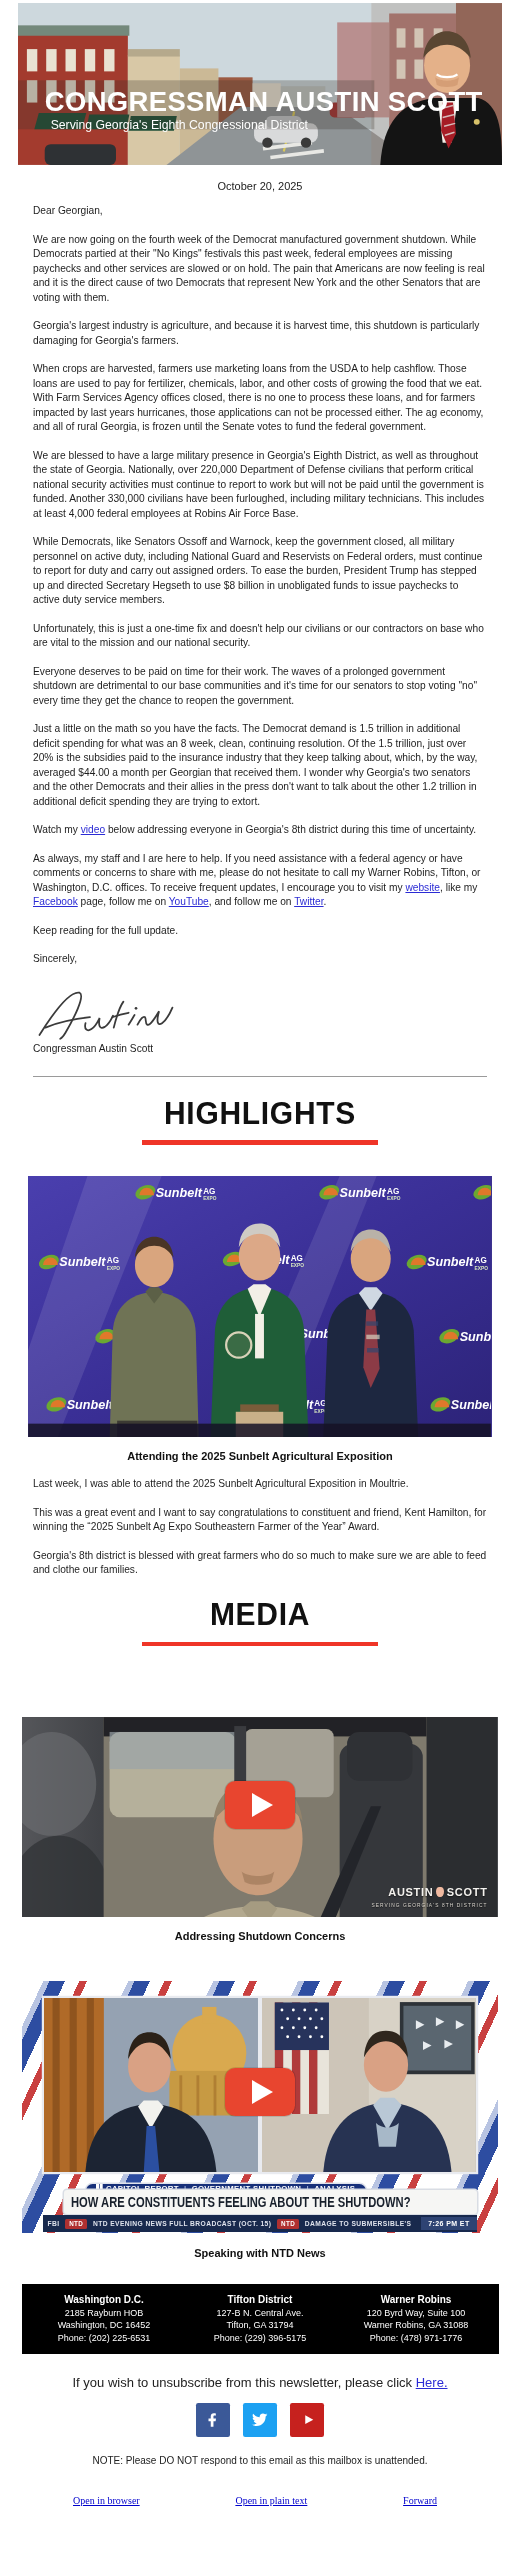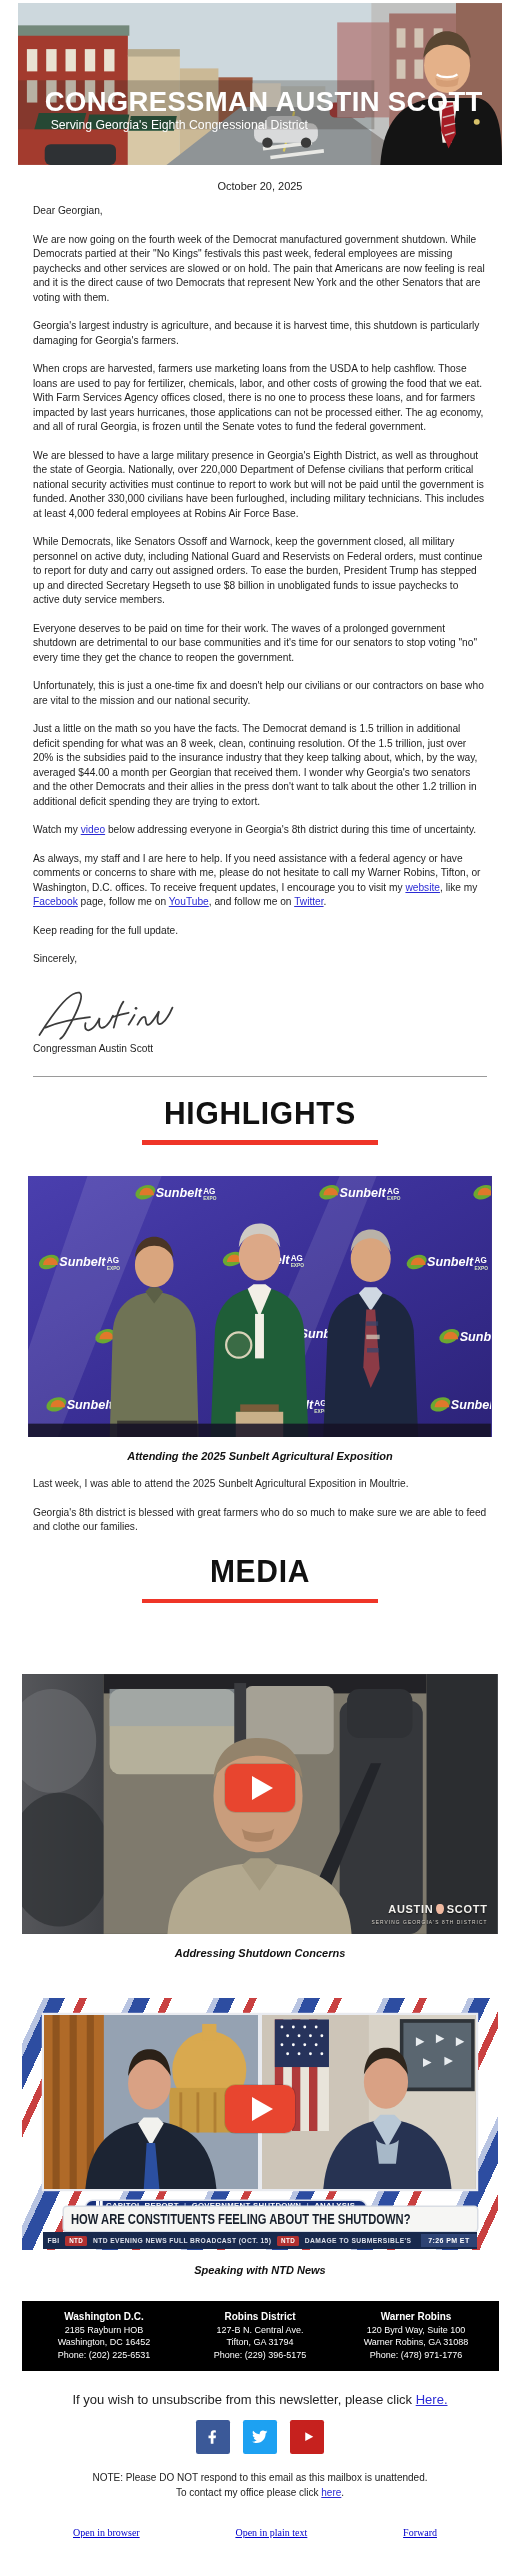--- a/index.html
+++ b/index.html
@@ -19,26 +19,26 @@
   .sig-name{margin-top:1.5px;font-size:10.2px;}
   .divider{border:none;border-top:0.7px solid #9a9a9a;margin:19.3px 33px 0 33px;}
 
   
   .sec-h{margin:19.3px 0 0 0;text-align:center;font-size:30px;font-weight:bold;color:#111;
          letter-spacing:0.7px;transform:scaleY(1.05);}
   .red-bar{width:236px;height:4.5px;background:#ef3528;margin:10.4px auto 0 auto;}
 
   
   .photo{position:relative;margin:31px 28px 0 28px;height:261px;overflow:hidden;background:#3d338f;}
-  .caption{margin-top:13.4px;text-align:center;font-size:11px;font-weight:bold;font-style:italic;color:#111;}
+  .caption{margin-top:13.4px;text-align:center;font-size:11px;font-weight:bold;color:#111;}
   .hl-text{margin:15px 33px 0 33px;font-size:10.2px;line-height:14.5px;}
   .hl-text p{margin:4px 0 14px 0;}
 
   
-  .video{position:relative;margin:71px 22px 0 22px;height:260px;overflow:hidden;background:#46484c;cursor:pointer;}
+  .video{position:relative;margin:71px 22px 0 22px;height:200px;overflow:hidden;background:#46484c;cursor:pointer;}
   .video2{position:relative;margin:39px 22px 0 22px;height:252px;overflow:hidden;cursor:pointer;
           background:
             repeating-linear-gradient(115deg,
               #ffffff 0 19.3px,#b8c4e2 19.3px 25px,#2d4da1 25px 39px,#ffffff 39px 52px,
               #c94040 52px 59px,#ffffff 59px 77px);}
   .play-btn{position:absolute;left:50%;top:44%;transform:translate(-50%,-50%);
             width:70px;height:48px;background:#e8452f;border-radius:10.4px;
             display:flex;align-items:center;justify-content:center;box-shadow:0 0 0 0.7px rgba(0,0,0,.15);}
   .play-tri{width:0;height:0;border-left:21px solid #fff;border-top:12.6px solid transparent;border-bottom:12.6px solid transparent;margin-left:4.5px;}
   .wm{position:absolute;right:10.4px;bottom:19.3px;color:#f4f2ee;font-weight:bold;font-size:11px;letter-spacing:0.7px;text-shadow:0 0.7px 1.5px rgba(0,0,0,.6);}
@@ -170,22 +170,22 @@
 
   <div class="date">October 20, 2025</div>
 
   <div class="letter">
     <p>Dear Georgian,</p>
     <p>We are now going on the fourth week of the Democrat manufactured government shutdown. While Democrats partied at their "No Kings" festivals this past week, federal employees are missing paychecks and other services are slowed or on hold. The pain that Americans are now feeling is real and it is the direct cause of two Democrats that represent New York and the other Senators that are voting with them.</p>
     <p>Georgia's largest industry is agriculture, and because it is harvest time, this shutdown is particularly damaging for Georgia's farmers.</p>
     <p>When crops are harvested, farmers use marketing loans from the USDA to help cashflow. Those loans are used to pay for fertilizer, chemicals, labor, and other costs of growing the food that we eat. With Farm Services Agency offices closed, there is no one to process these loans, and for farmers impacted by last years hurricanes, those applications can not be processed either. The ag economy, and all of rural Georgia, is frozen until the Senate votes to fund the federal government.</p>
     <p>We are blessed to have a large military presence in Georgia's Eighth District, as well as throughout the state of Georgia. Nationally, over 220,000 Department of Defense civilians that perform critical national security activities must continue to report to work but will not be paid until the government is funded. Another 330,000 civilians have been furloughed, including military technicians. This includes at least 4,000 federal employees at Robins Air Force Base.</p>
     <p>While Democrats, like Senators Ossoff and Warnock, keep the government closed, all military personnel on active duty, including National Guard and Reservists on Federal orders, must continue to report for duty and carry out assigned orders. To ease the burden, President Trump has stepped up and directed Secretary Hegseth to use $8 billion in unobligated funds to issue paychecks to active duty service members.</p>
+    <p>Unfortunately, this is just a one-time fix and doesn't help our civilians or our contractors on base who are vital to the mission and our national security.</p>
     <p>Everyone deserves to be paid on time for their work. The waves of a prolonged government shutdown are detrimental to our base communities and it's time for our senators to stop voting "no" every time they get the chance to reopen the government.</p>
-    <p>Unfortunately, this is just a one-time fix and doesn't help our civilians or our contractors on base who are vital to the mission and our national security.</p>
     <p>Just a little on the math so you have the facts. The Democrat demand is 1.5 trillion in additional deficit spending for what was an 8 week, clean, continuing resolution. Of the 1.5 trillion, just over 20% is the subsidies paid to the insurance industry that they keep talking about, which, by the way, averaged $44.00 a month per Georgian that received them. I wonder why Georgia's two senators and the other Democrats and their allies in the press don't want to talk about the other 1.2 trillion in additional deficit spending they are trying to extort.</p>
     <p><span>Watch my </span><a class="lnk">video</a><span> below addressing everyone in Georgia's 8th district during this time of uncertainty.</span></p>
     <p><span>As always, my staff and I are here to help. If you need assistance with a federal agency or have comments or concerns to share with me, please do not hesitate to call my Warner Robins, Tifton, or Washington, D.C. offices. To receive frequent updates, I encourage you to visit my </span><a class="lnk">website</a><span>, like my </span><a class="lnk">Facebook</a><span> page, follow me on </span><a class="lnk">YouTube</a><span>, and follow me on </span><a class="lnk">Twitter</a><span>.</span></p>
     <p>Keep reading for the full update.</p>
     <p style="margin-bottom:19px">Sincerely,</p>
 
     <svg class="sig-svg" width="156" height="55" viewBox="0 0 210 74">
       <g stroke="#3b3b3b" stroke-width="2.4" fill="none" stroke-linecap="round">
         <path d="M6 66 C26 34 48 6 60 9 C68 13 52 44 41 63 C38 68 36 70 34 71"></path>
         <path d="M14 56 C36 47 56 44 74 42"></path>
@@ -276,20 +276,21 @@
         </g>
       </g>
       <rect x="0" y="334" width="624" height="18" fill="#151226" opacity="0.85"></rect>
     </svg>
   </div>
 
   <div class="caption">Attending the 2025 Sunbelt Agricultural Exposition</div>
 
   <div class="hl-text">
     <p>Last week, I was able to attend the 2025 Sunbelt Agricultural Exposition in Moultrie.</p>
+    <p>This was a great event and I want to say congratulations to constituent and friend, Kent Hamilton, for winning the “2025 Sunbelt Ag Expo Southeastern Farmer of the Year” Award.</p>
     <p>Georgia's 8th district is blessed with great farmers who do so much to make sure we are able to feed and clothe our families.</p>
   </div>
 
   <div class="sec-h">MEDIA</div>
   <div class="red-bar"></div>
 
   <div class="video">
     <svg width="475" height="260" viewBox="0 0 640 350">
       <defs>
         <linearGradient id="edgeL" x1="0" y1="0" x2="1" y2="0">
@@ -444,21 +445,21 @@
   <div class="caption">Speaking with NTD News</div>
 
   <div class="offices">
     <div class="office">
       <div class="o-name">Washington D.C.</div>
       <div>2185 Rayburn HOB</div>
       <div>Washington, DC 16452</div>
       <div>Phone: (202) 225-6531</div>
     </div>
     <div class="office">
-      <div class="o-name">Robins District</div>
+      <div class="o-name">Tifton District</div>
       <div>127-B N. Central Ave.</div>
       <div>Tifton, GA 31794</div>
       <div>Phone: (229) 396-5175</div>
     </div>
     <div class="office">
       <div class="o-name">Warner Robins</div>
       <div>120 Byrd Way, Suite 100</div>
       <div>Warner Robins, GA 31088</div>
       <div>Phone: (478) 971-1776</div>
     </div>
@@ -481,21 +482,20 @@
     </div>
     <div class="sq yt">
       <svg width="19.3" height="19.3" viewBox="0 0 24 24">
           <polygon fill="#fff" points="9,6.5 19,12 9,17.5"></polygon>
         </svg>
     </div>
   </div>
 
   <div class="note">
     <div>NOTE: Please DO NOT respond to this email as this mailbox is unattended.</div>
-    <div><span>To contact my office please click </span><a class="lnk">here</a><span>.</span></div>
   </div>
 
   <div class="bottom-links">
     <a>Open in browser</a>
     <a>Open in plain text</a>
     <a>Forward</a>
   </div>
 
 </div>
 

